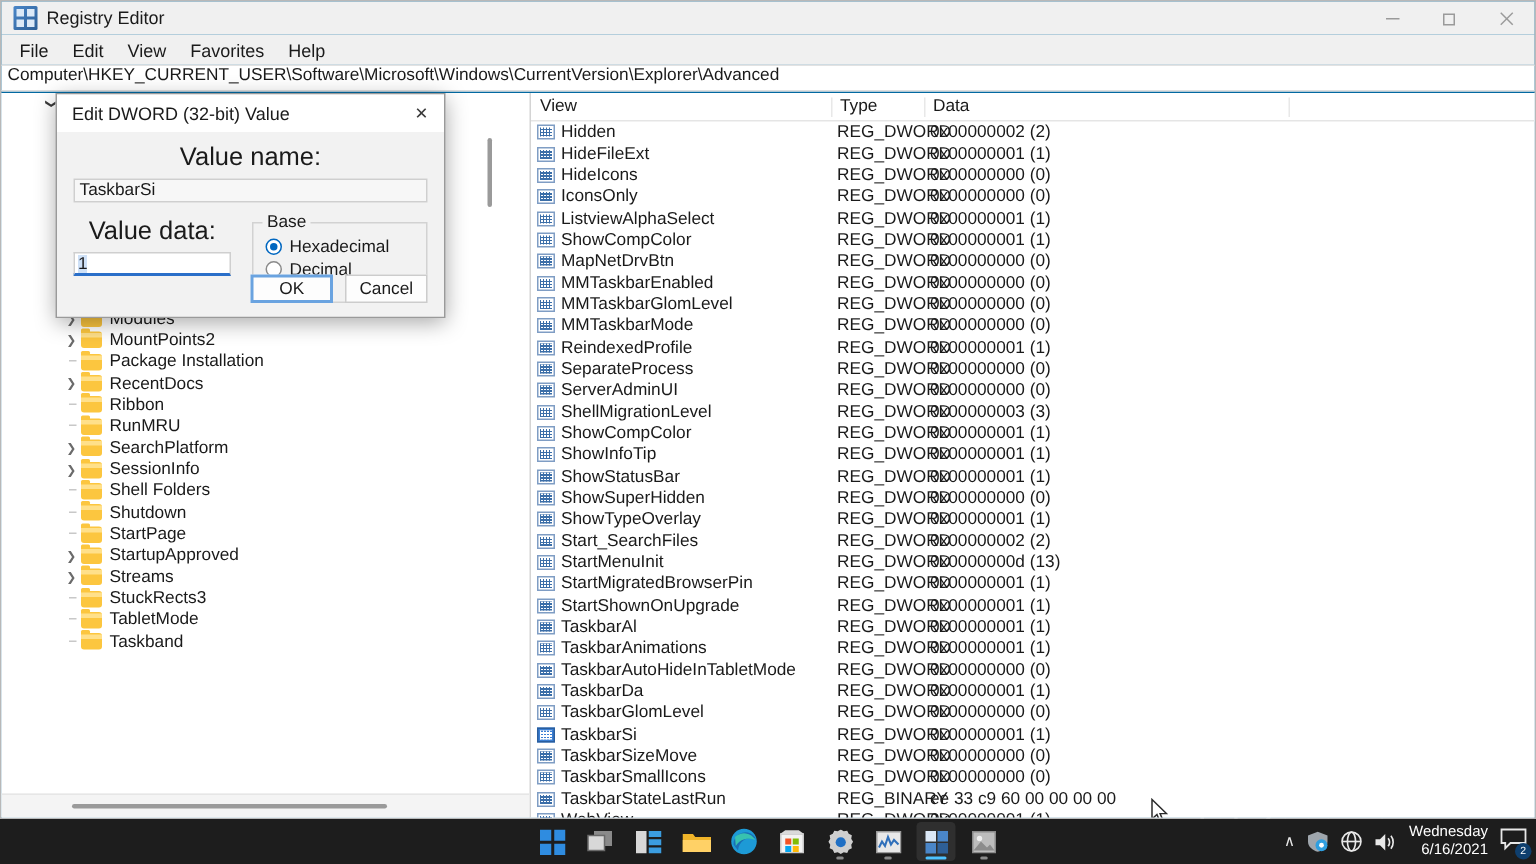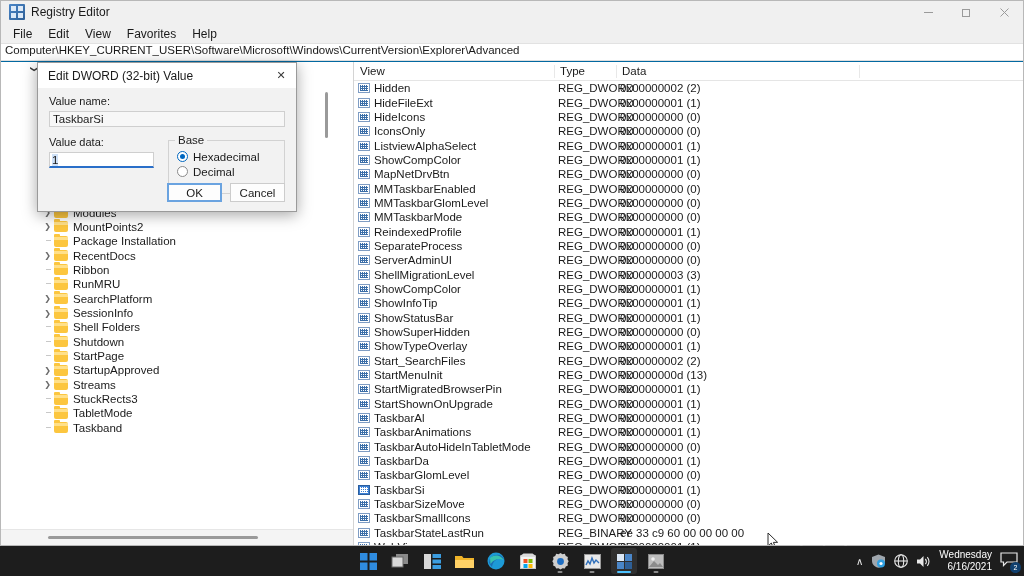--- a/index.html
+++ b/index.html
@@ -146,21 +146,21 @@
   .dlg-title {
     height: 25px; background: #ffffff; display: flex; align-items: center;
     padding-left: 10px; position: relative;
   }
   .dlg-title-text { font-size: 12px; color: #1a1a1a; }
   .dlg-close {
     position: absolute; right: 0; top: 0; width: 30px; height: 25px;
     display: flex; align-items: center; justify-content: center; color: #3a3a3a; font-size: 11px;
   }
   .dlg-body { padding: 7px 11px 0 11px; background:#f2f2f2; height: calc(100% - 25px); position: relative;}
-  .lbl { font-size: 11px; color: #1a1a1a; }
+  .lbl { font-size: 17px; color: #1a1a1a; text-align: center; }
   .inp-name {
     margin-top: 4px; height: 16px; background: #f7f7f7; border: 1px solid #cfcfcf;
     font-size: 11.5px; color: #1a1a1a; padding-left: 3px; line-height: 15px;
   }
   .row2 { display: flex; margin-top: 9px; gap: 14px; }
   .col-val { width: 105px; }
   .inp-data {
     margin-top: 4px; height: 16px; background: #ffffff; border: 1px solid #cfcfcf;
     border-bottom: 2px solid #2a6fc9; font-size: 11.5px; color: #1a1a1a;
     padding-left: 2px; line-height: 14px;

